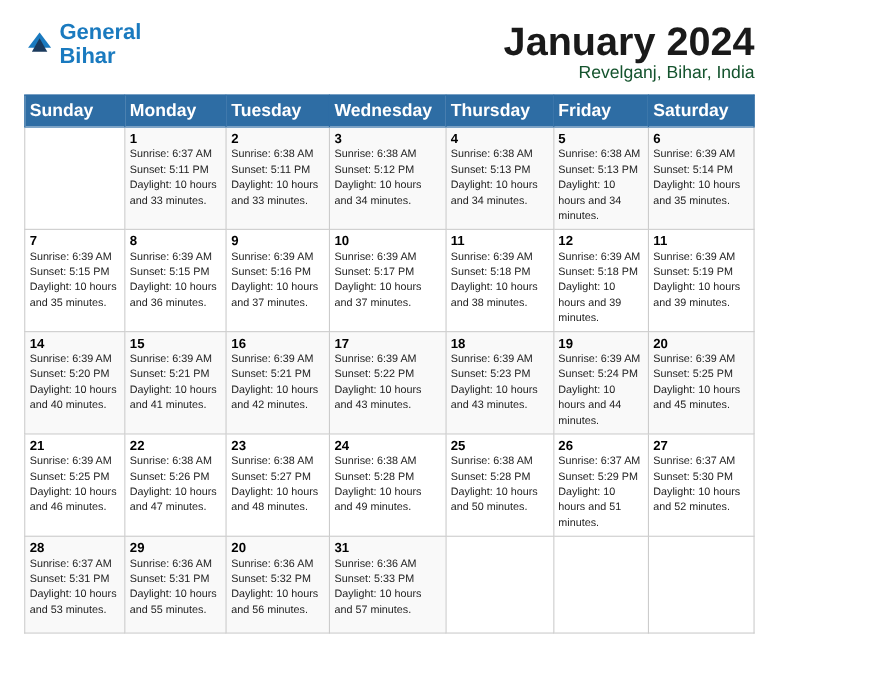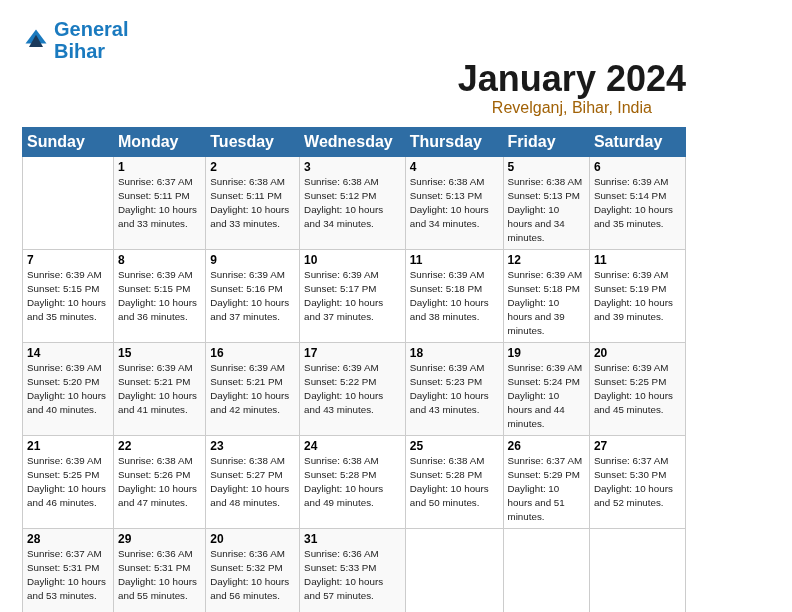--- a/index.html
+++ b/index.html
@@ -41,26 +41,24 @@
       height: 28px;
     }
     .title-block {
       text-align: right;
     }
     .month-title {
       font-size: 36px;
       font-weight: bold;
       color: #1a1a1a;
       line-height: 1.1;
-      margin-top: 41px;
     }
     .location {
       font-size: 16px;
-      color: #a16207;
-      text-align: center;
+      color: #14532d;
     }
     table {
       width: 100%;
       border-collapse: collapse;
       font-size: 10.5px;
     }
     thead tr th {
       background: #2e6da4;
       color: #fff;
       padding: 5px 4px;

